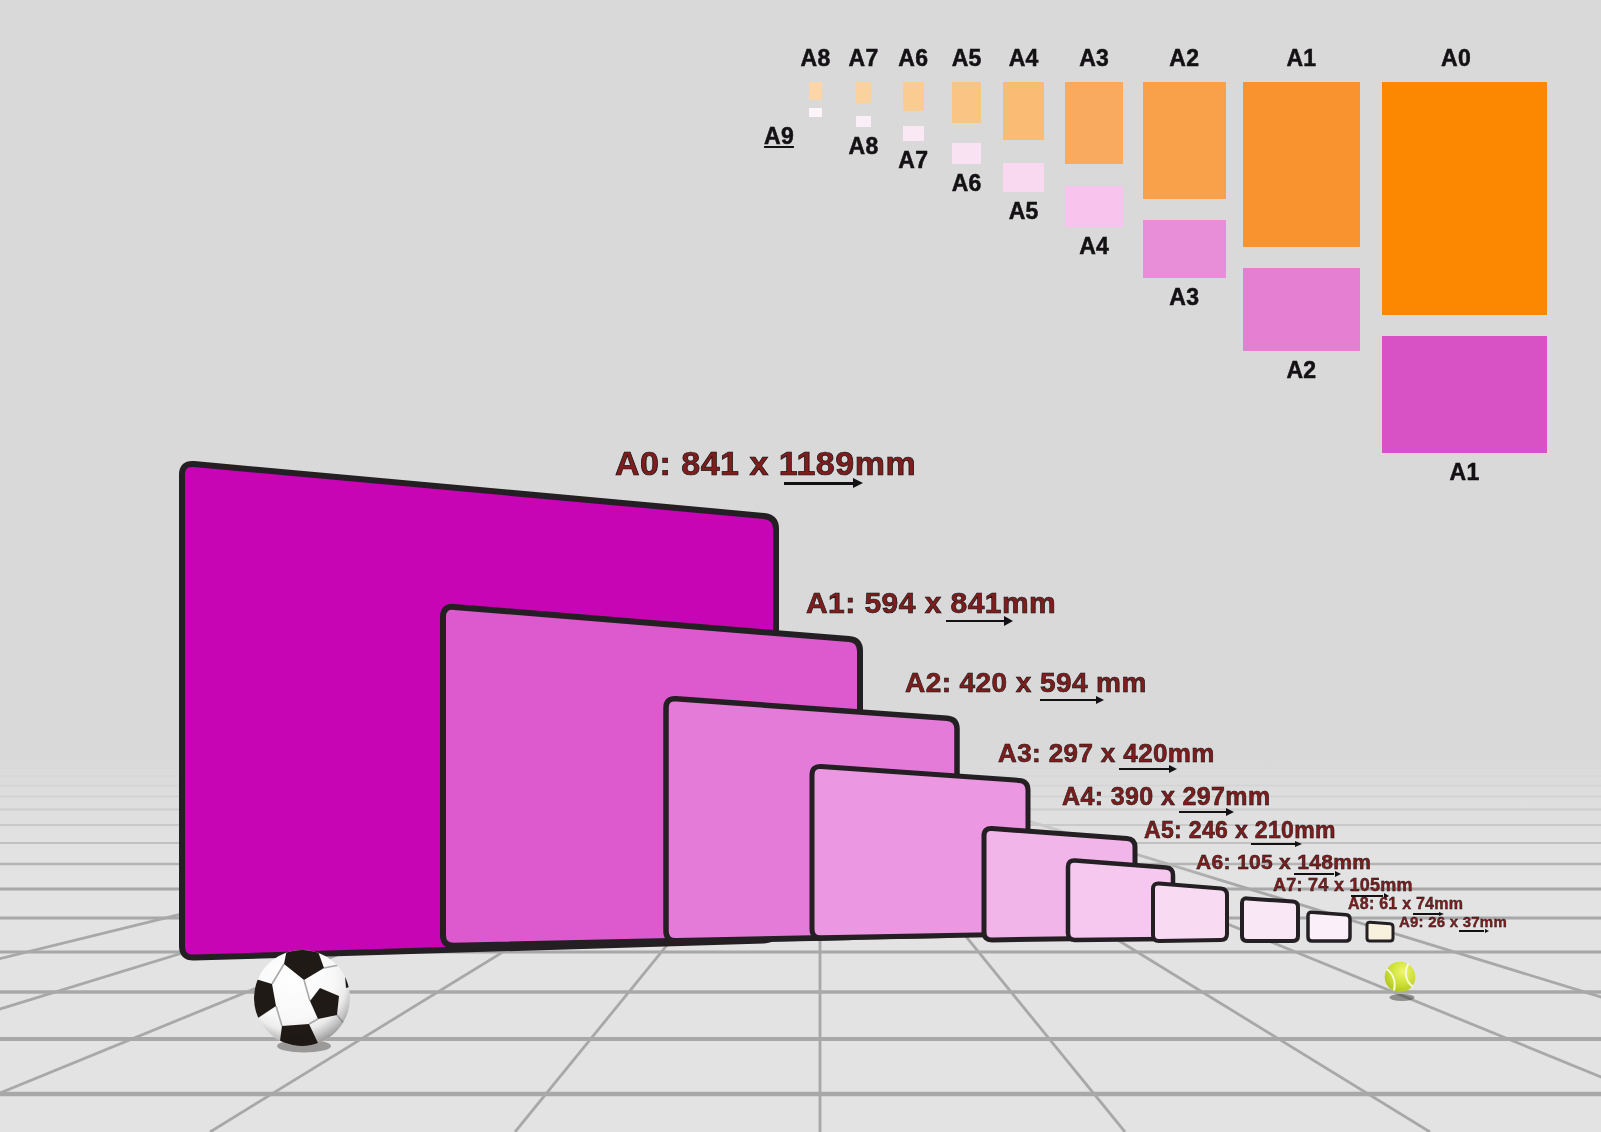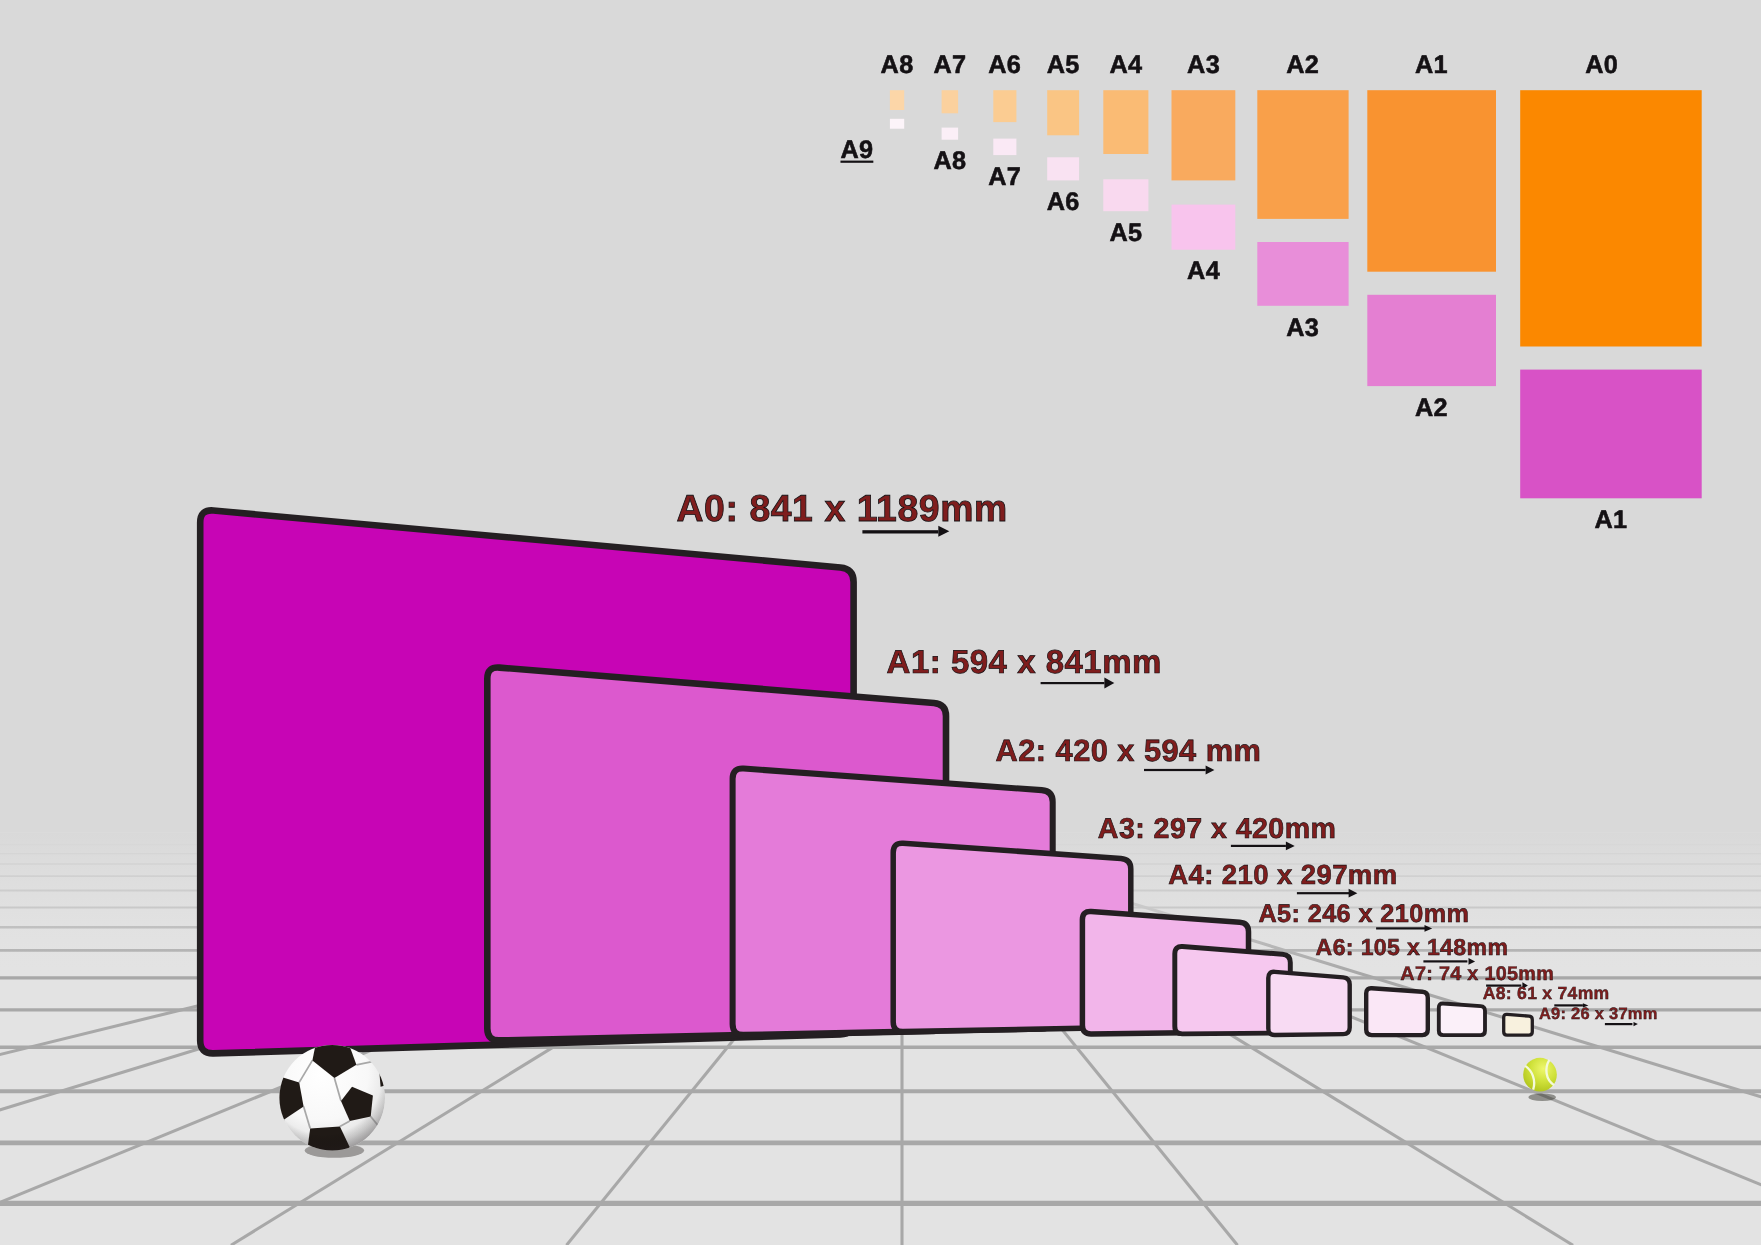--- a/index.html
+++ b/index.html
@@ -88,21 +88,21 @@
       <path d="M1242.0,903.0 Q1242,898 1247.0,898.4 L1293.0,901.6 Q1298,902 1298.0,907.0 L1298.0,936.0 Q1298,941 1293.0,941.0 L1247.0,941.0 Q1242,941 1242.0,936.0 Z" fill="#fae7f6" stroke="#241f22" stroke-width="4" stroke-linejoin="round"></path>
       <path d="M1308.0,916.0 Q1308,912 1312.0,912.3 L1346.0,914.7 Q1350,915 1350.0,919.0 L1350.0,937.0 Q1350,941 1346.0,941.0 L1312.0,941.0 Q1308,941 1308.0,937.0 Z" fill="#fbf0f9" stroke="#241f22" stroke-width="3.5" stroke-linejoin="round"></path>
       <path d="M1367.0,925.0 Q1367,922 1370.0,922.2 L1390.0,923.8 Q1393,924 1393.0,927.0 L1393.0,938.0 Q1393,941 1390.0,941.0 L1370.0,941.0 Q1367,941 1367.0,938.0 Z" fill="#f8f1de" stroke="#241f22" stroke-width="3" stroke-linejoin="round"></path>
     </svg>
 
   <div id="size-labels" class="layer">
       <div class="size-label" style="left: 615px; top: 446px; font-size: 34px;"><span>A0: 841 x 1189mm</span><span class="arrow"></span></div>
       <div class="size-label" style="left: 806px; top: 588px; font-size: 30px; text-align: right;"><span>A1: 594 x 841mm</span><span class="arrow"></span></div>
       <div class="size-label" style="left: 905px; top: 638px; font-size: 28px; margin-top: 31px;"><span>A2: 420 x 594 mm</span><span class="arrow"></span></div>
       <div class="size-label" style="left: 998px; top: 740px; font-size: 26px;"><span>A3: 297 x 420mm</span><span class="arrow"></span></div>
-      <div class="size-label" style="left: 1062px; top: 784px; font-size: 25px;"><span>A4: 210 x 297mm</span><span class="arrow"></span></div>
+      <div class="size-label" style="left: 1062px; top: 784px; font-size: 25px;"><span>A4: 390 x 297mm</span><span class="arrow"></span></div>
       <div class="size-label" style="left: 1144px; top: 819px; font-size: 23px;"><span>A5: 246 x 210mm</span><span class="arrow"></span></div>
       <div class="size-label" style="left: 1196px; top: 851px; font-size: 21px; text-align: center;"><span>A6: 105 x 148mm</span><span class="arrow"></span></div>
       <div class="size-label" style="left: 1273px; top: 876px; font-size: 18px;"><span>A7: 74 x 105mm</span><span class="arrow"></span></div>
       <div class="size-label" style="left: 1348px; top: 896px; font-size: 16px;"><span>A8: 61 x 74mm</span><span class="arrow"></span></div>
       <div class="size-label" style="left: 1399px; top: 914px; font-size: 15px;"><span>A9: 26 x 37mm</span><span class="arrow"></span></div>
     </div>
 
   <div id="top-chart" class="layer">
       <div>
         <div class="tc-label" style="left: 815.5px; top: 47px;">A8</div>

